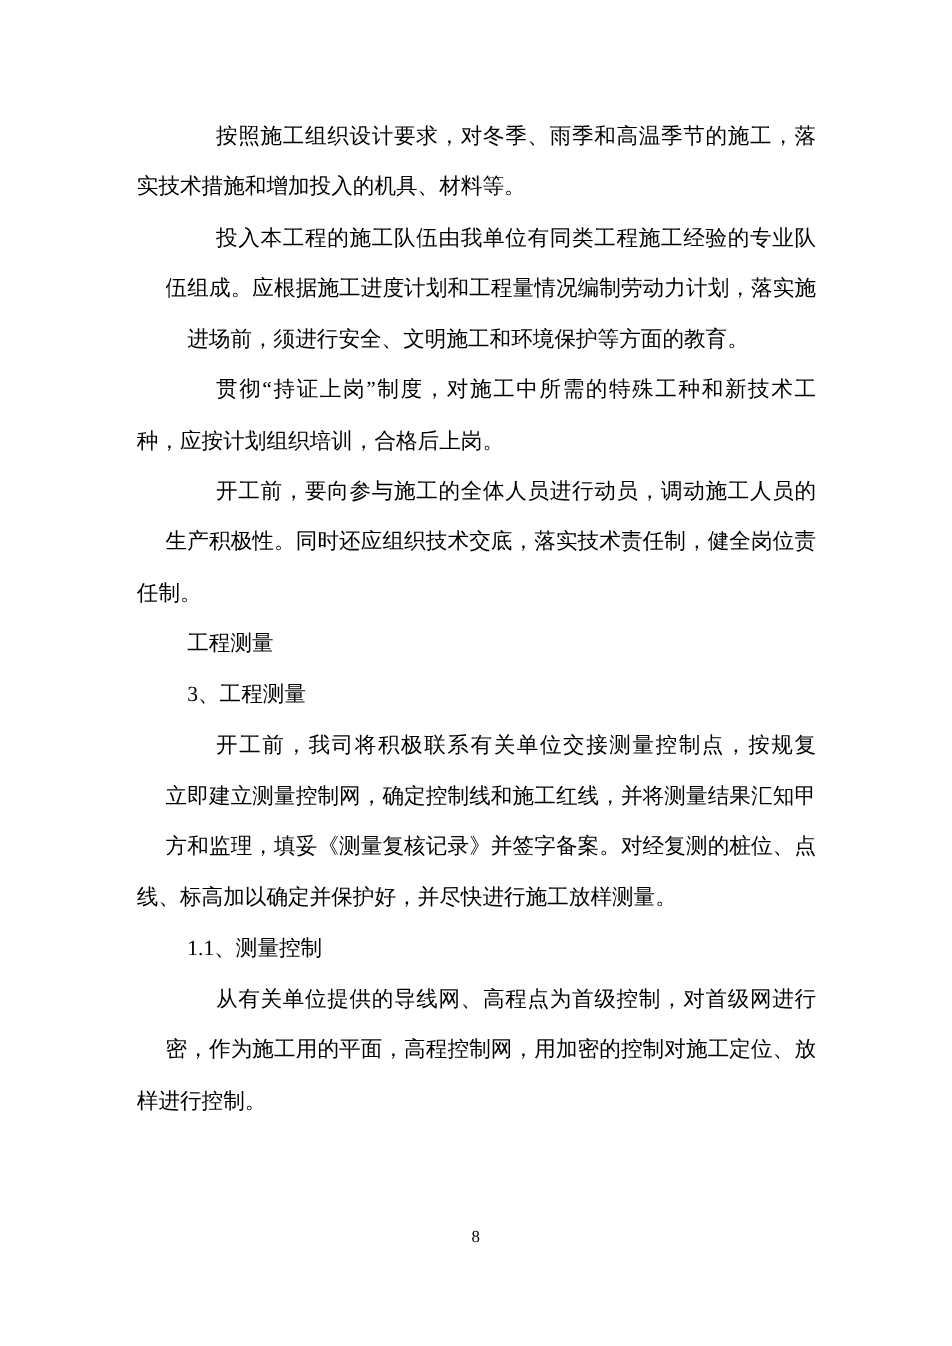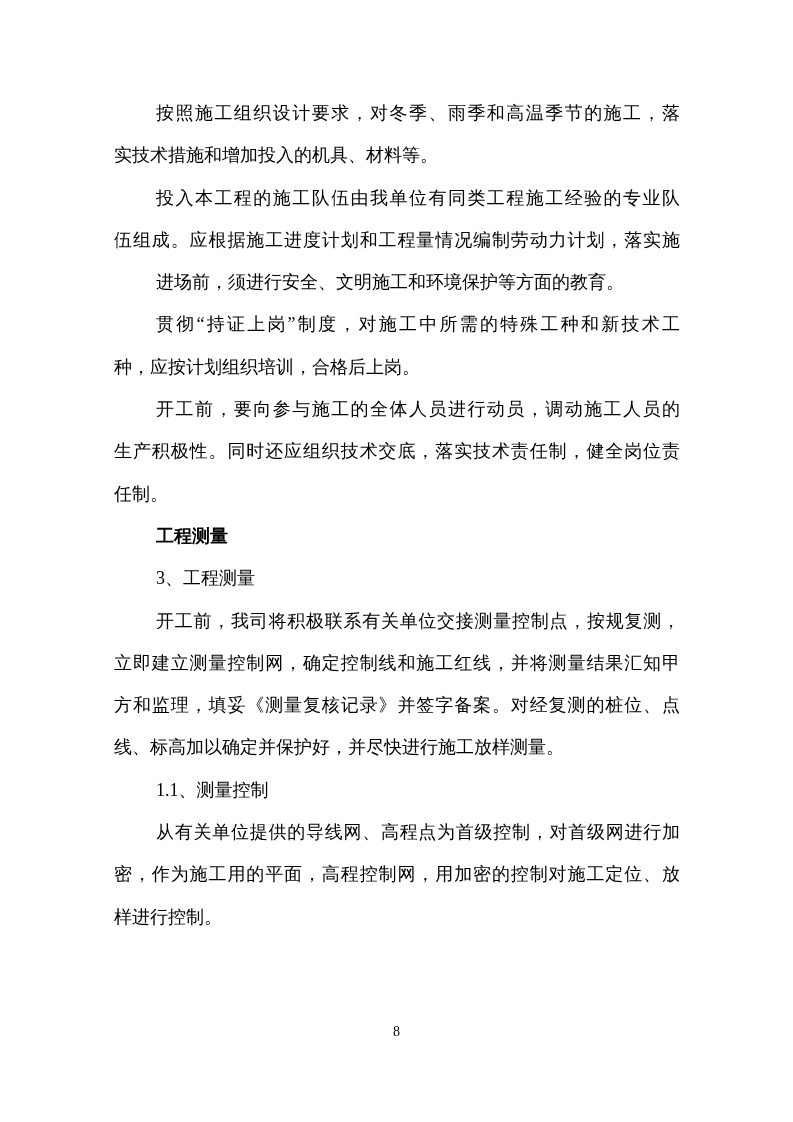--- a/index.html
+++ b/index.html
@@ -30,23 +30,24 @@
     white-space: normal;
     overflow: hidden;
   }
   .line.indent {
     padding-left: 42px;
   }
   .line.fill {
     text-align: justify;
     text-align-last: justify;
     text-justify: inter-character;
+    margin-left: 24px;
   }
   .line.bold {
-    font-weight: bold;
+    font-weight: normal;
   }
   .footer {
     position: absolute;
     left: 0;
     top: 1022px;
     width: 793px;
     text-align: center;
   }
   .page-number {
     font-size: 14px;

